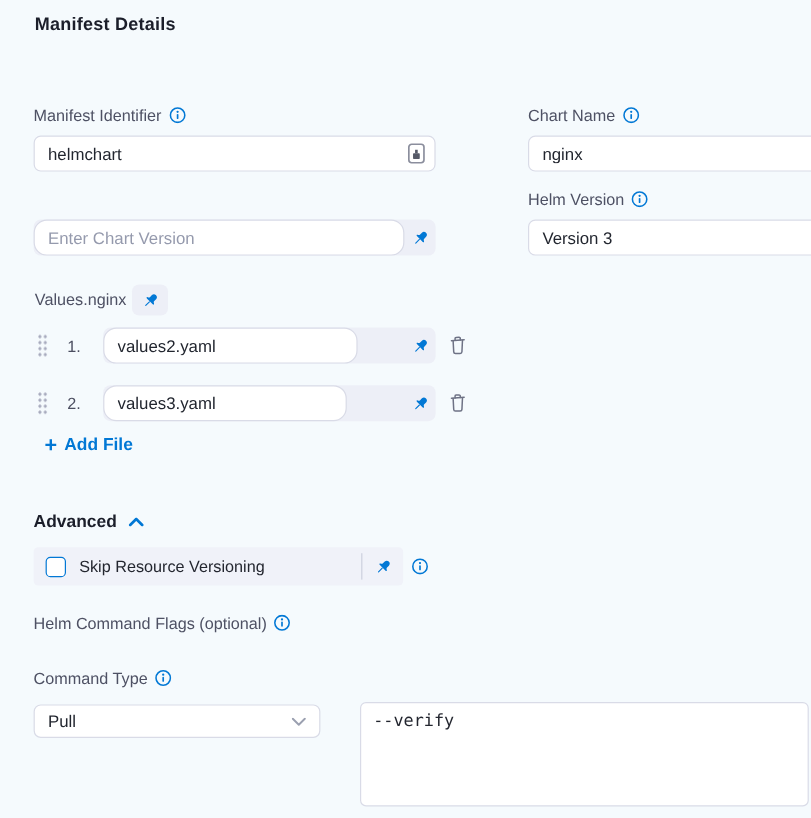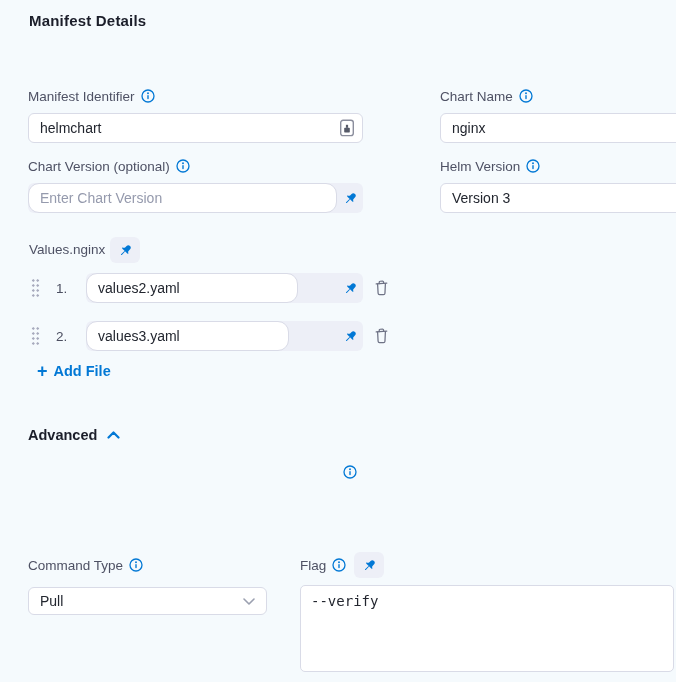--- a/index.html
+++ b/index.html
@@ -128,30 +128,20 @@
   <span class="info-abs" style="left:339px; top:119px;">
     <svg width="16" height="18" viewBox="0 0 16 18">
         <rect x="1.7" y="1.2" width="12.6" height="15.4" rx="2.4" fill="#fff" stroke="#8b8e9d" stroke-width="1.4"></rect>
         <rect x="6.9" y="5.8" width="2.2" height="3" fill="#565a68"></rect>
         <rect x="5.2" y="8.8" width="5.6" height="4.6" rx="0.6" fill="#565a68"></rect>
       </svg>
   </span>
 
   <input class="ibox" style="left: 440px; top: 113px; width: 280px;" value="nginx">
 
-  <div class="label" style="left:28px; top:158px;">
-    <span>Chart Version (optional)</span>
-    <span style="line-height:0;">
-      <svg width="14" height="14" viewBox="0 0 14 14">
-          <circle cx="7" cy="7" r="6" fill="none" stroke="#0278d5" stroke-width="1.3"></circle>
-          <circle cx="7" cy="4.2" r="0.95" fill="#0278d5"></circle>
-          <rect x="6.3" y="6" width="1.4" height="4.2" rx="0.7" fill="#0278d5"></rect>
-        </svg>
-    </span>
-  </div>
   <div class="label" style="left:440px; top:158px;">
     <span>Helm Version</span>
     <span style="line-height:0;">
       <svg width="14" height="14" viewBox="0 0 14 14">
           <circle cx="7" cy="7" r="6" fill="none" stroke="#0278d5" stroke-width="1.3"></circle>
           <circle cx="7" cy="4.2" r="0.95" fill="#0278d5"></circle>
           <rect x="6.3" y="6" width="1.4" height="4.2" rx="0.7" fill="#0278d5"></rect>
         </svg>
     </span>
   </div>
@@ -239,65 +229,66 @@
 
   <button class="advanced" style="left:28px; top:427px;">
     <span>Advanced</span>
     <span style="line-height:0;">
       <svg width="13" height="8" viewBox="0 0 13 8" fill="none">
           <path d="M1.5 6.5 L6.5 1.5 L11.5 6.5" stroke="#0278d5" stroke-width="2.2" stroke-linecap="round" stroke-linejoin="round"></path>
         </svg>
     </span>
   </button>
 
+  <div class="skip-box" style="left:28px; top:456px;">
+    <span class="checkbox"></span>
+    <span class="skip-label">Skip Resource Versioning</span>
+    <span class="vdivider"></span>
+    <span class="skip-pin">
+      <svg width="15" height="15" viewBox="0 0 16 16">
+          <g transform="rotate(45 8 8)">
+            <path d="M8 1.2 C9.6 1.2 10.6 2.2 10.6 3.7 L10.6 6 C10.6 6.9 11.2 7.3 12 7.7 C12.7 8.05 12.6 9 11.7 9 L4.3 9 C3.4 9 3.3 8.05 4 7.7 C4.8 7.3 5.4 6.9 5.4 6 L5.4 3.7 C5.4 2.2 6.4 1.2 8 1.2 Z" fill="#0278d5"></path>
+            <rect x="7.5" y="9" width="1" height="5.6" rx="0.5" fill="#0278d5"></rect>
+          </g>
+        </svg>
+    </span>
+  </div>
   <span class="info-abs" style="left:343px; top:465px;">
     <svg width="14" height="14" viewBox="0 0 14 14">
         <circle cx="7" cy="7" r="6" fill="none" stroke="#0278d5" stroke-width="1.3"></circle>
         <circle cx="7" cy="4.2" r="0.95" fill="#0278d5"></circle>
         <rect x="6.3" y="6" width="1.4" height="4.2" rx="0.7" fill="#0278d5"></rect>
       </svg>
   </span>
 
+  <div class="label" style="left:28px; top:511px;">
+    <span>Helm Command Flags (optional)</span>
+    <span style="line-height:0;">
+      <svg width="14" height="14" viewBox="0 0 14 14">
+          <circle cx="7" cy="7" r="6" fill="none" stroke="#0278d5" stroke-width="1.3"></circle>
+          <circle cx="7" cy="4.2" r="0.95" fill="#0278d5"></circle>
+          <rect x="6.3" y="6" width="1.4" height="4.2" rx="0.7" fill="#0278d5"></rect>
+        </svg>
+    </span>
+  </div>
 
   <div class="label" style="left:28px; top:557px;">
     <span>Command Type</span>
     <span style="line-height:0;">
       <svg width="14" height="14" viewBox="0 0 14 14">
           <circle cx="7" cy="7" r="6" fill="none" stroke="#0278d5" stroke-width="1.3"></circle>
           <circle cx="7" cy="4.2" r="0.95" fill="#0278d5"></circle>
           <rect x="6.3" y="6" width="1.4" height="4.2" rx="0.7" fill="#0278d5"></rect>
         </svg>
     </span>
   </div>
   <div class="selectbox" style="left:28px; top:587px; width:239px; height:28px;">
     <span>Pull</span>
     <span style="line-height:0;">
       <svg width="12" height="7" viewBox="0 0 12 7" fill="none">
           <path d="M1 1 L6 6 L11 1" stroke="#9ba0b0" stroke-width="1.6" stroke-linecap="round" stroke-linejoin="round"></path>
         </svg>
     </span>
   </div>
 
-  <div class="flag-head" style="left:300px; top:551px;">
-    <span class="label-inline">
-      <span>Flag</span>
-      <span style="line-height:0;">
-        <svg width="14" height="14" viewBox="0 0 14 14">
-            <circle cx="7" cy="7" r="6" fill="none" stroke="#0278d5" stroke-width="1.3"></circle>
-            <circle cx="7" cy="4.2" r="0.95" fill="#0278d5"></circle>
-            <rect x="6.3" y="6" width="1.4" height="4.2" rx="0.7" fill="#0278d5"></rect>
-          </svg>
-      </span>
-    </span>
-    <button class="pin-btn" style="position:static;">
-      <span style="line-height:0;">
-        <svg width="15" height="15" viewBox="0 0 16 16">
-            <g transform="rotate(45 8 8)">
-              <path d="M8 1.2 C9.6 1.2 10.6 2.2 10.6 3.7 L10.6 6 C10.6 6.9 11.2 7.3 12 7.7 C12.7 8.05 12.6 9 11.7 9 L4.3 9 C3.4 9 3.3 8.05 4 7.7 C4.8 7.3 5.4 6.9 5.4 6 L5.4 3.7 C5.4 2.2 6.4 1.2 8 1.2 Z" fill="#0278d5"></path>
-              <rect x="7.5" y="9" width="1" height="5.6" rx="0.5" fill="#0278d5"></rect>
-            </g>
-          </svg>
-      </span>
-    </button>
-  </div>
   <textarea class="flagarea" style="left: 300px; top: 585px; width: 374px; height: 87px;">--verify</textarea>
 
 </div>
 
 </body></html>

